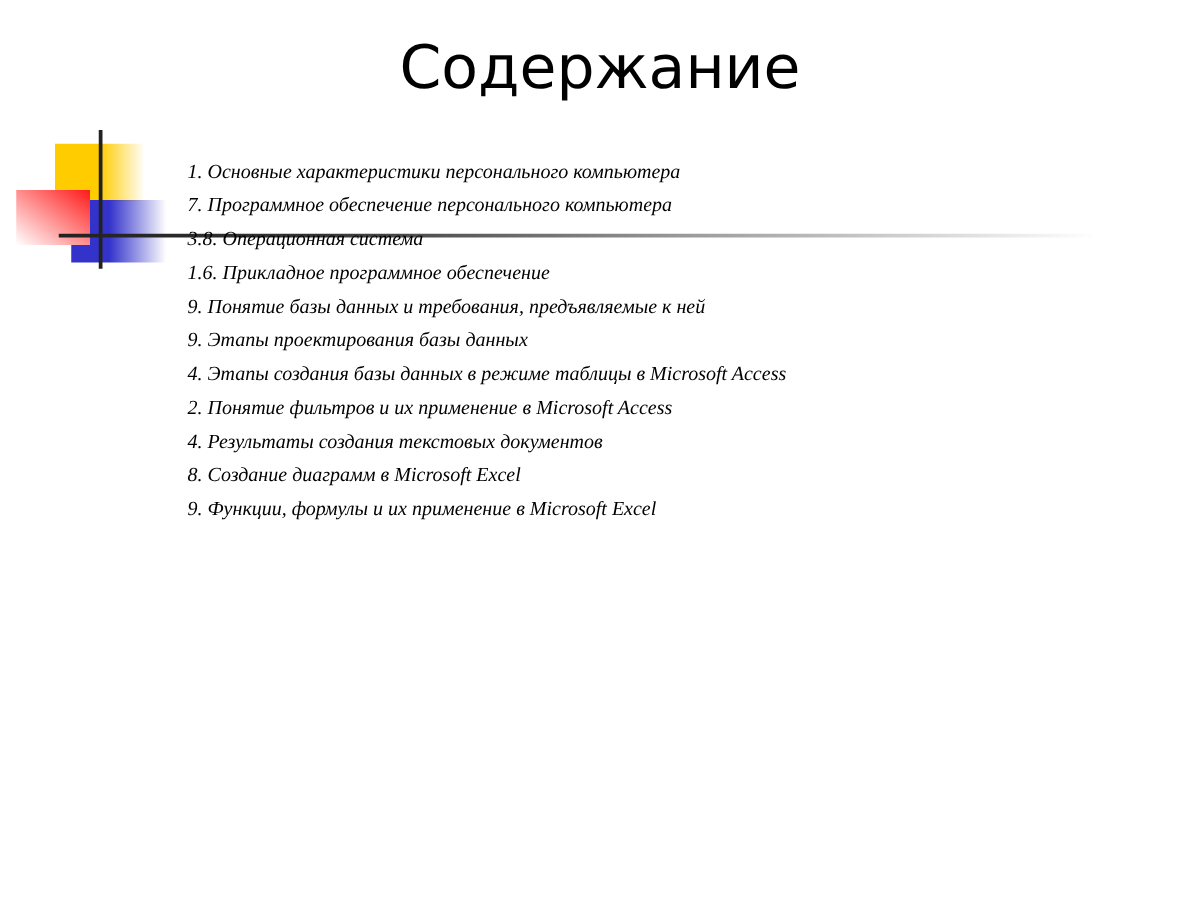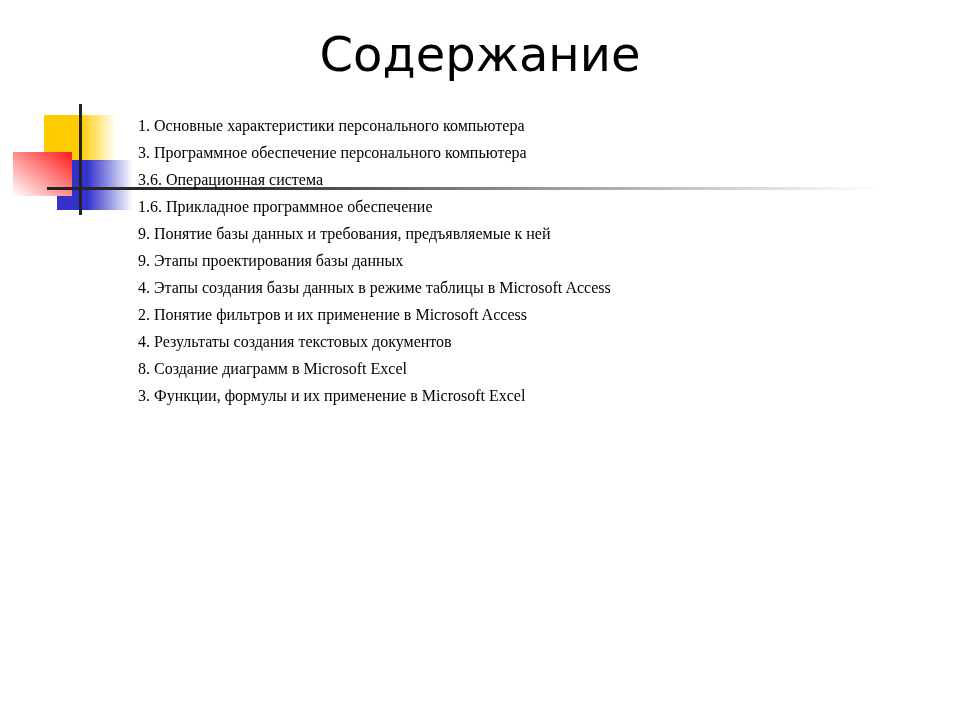--- a/index.html
+++ b/index.html
@@ -71,23 +71,24 @@
       left: 47px;
       top: 187px;
       width: 830px;
       height: 3px;
       background: linear-gradient(to right, #222 0%, #333 25%, #999 60%, rgba(200,200,200,0) 100%);
     }
     .toc-list {
       position: absolute;
       left: 134px;
       top: 108px;
-      margin: 4px;
+      margin: 16px;
       padding: 0;
       list-style: none;
+      font-style: italic;
     }
     .toc-item {
       font-family: "Liberation Serif", serif;
       font-size: 16px;
       line-height: 27px;
       height: 27px;
       white-space: nowrap;
       color: #000;
     }
   </style>
@@ -99,23 +100,23 @@
   <div class="blue-block"></div>
   <div class="red-block"></div>
   <div class="v-line"></div>
   <div class="h-line"></div>
 </div>
 
 <h1 class="slide-title" style="margin:0;font-weight:normal;">Содержание</h1>
 
 <ul class="toc-list">
   <li class="toc-item">1. Основные характеристики персонального компьютера</li>
-  <li class="toc-item">3. Программное обеспечение персонального компьютера</li>
-  <li class="toc-item">3.6. Операционная система</li>
+  <li class="toc-item">7. Программное обеспечение персонального компьютера</li>
+  <li class="toc-item">3.8. Операционная система</li>
   <li class="toc-item">1.6. Прикладное программное обеспечение</li>
   <li class="toc-item">9. Понятие базы данных и требования, предъявляемые к ней</li>
   <li class="toc-item">9. Этапы проектирования базы данных</li>
   <li class="toc-item">4. Этапы создания базы данных в режиме таблицы в Microsoft Access</li>
   <li class="toc-item">2. Понятие фильтров и их применение в Microsoft Access</li>
   <li class="toc-item">4. Результаты создания текстовых документов</li>
   <li class="toc-item">8. Создание диаграмм в Microsoft Excel</li>
-  <li class="toc-item">3. Функции, формулы и их применение в Microsoft Excel</li>
+  <li class="toc-item">9. Функции, формулы и их применение в Microsoft Excel</li>
 </ul>
 
 </body></html>

